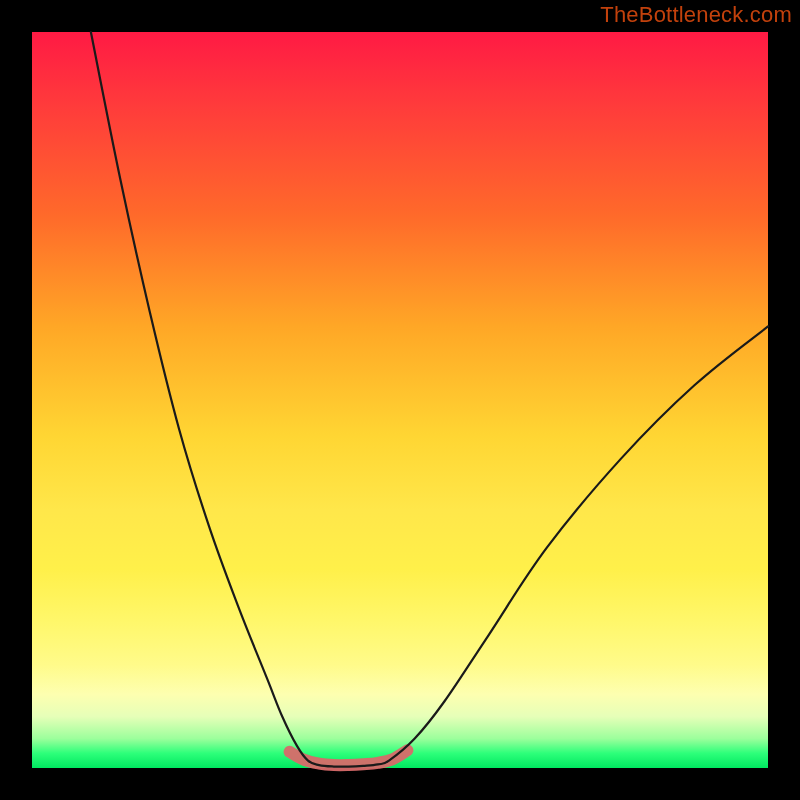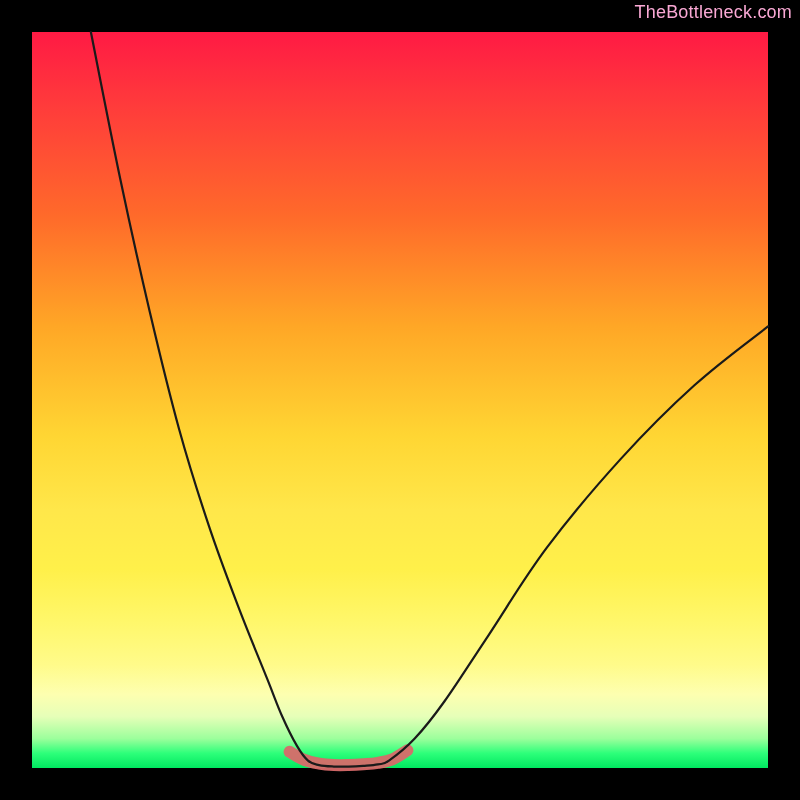--- a/index.html
+++ b/index.html
@@ -31,22 +31,22 @@
       #9cff9c 96%,
       #2dff7a 98%,
       #00e860 100%
     );
   }
   .watermark {
     position: absolute;
     top: 2px;
     right: 8px;
     font-family: Arial, Helvetica, sans-serif;
-    font-size: 18px;
-    color: #f9a8d4;
+    font-size: 22px;
+    color: #c2410c;
     letter-spacing: 0.2px;
     user-select: none;
   }
   svg.curves {
     position: absolute;
     left: 0;
     top: 0;
     width: 736px;
     height: 736px;
     overflow: visible;

